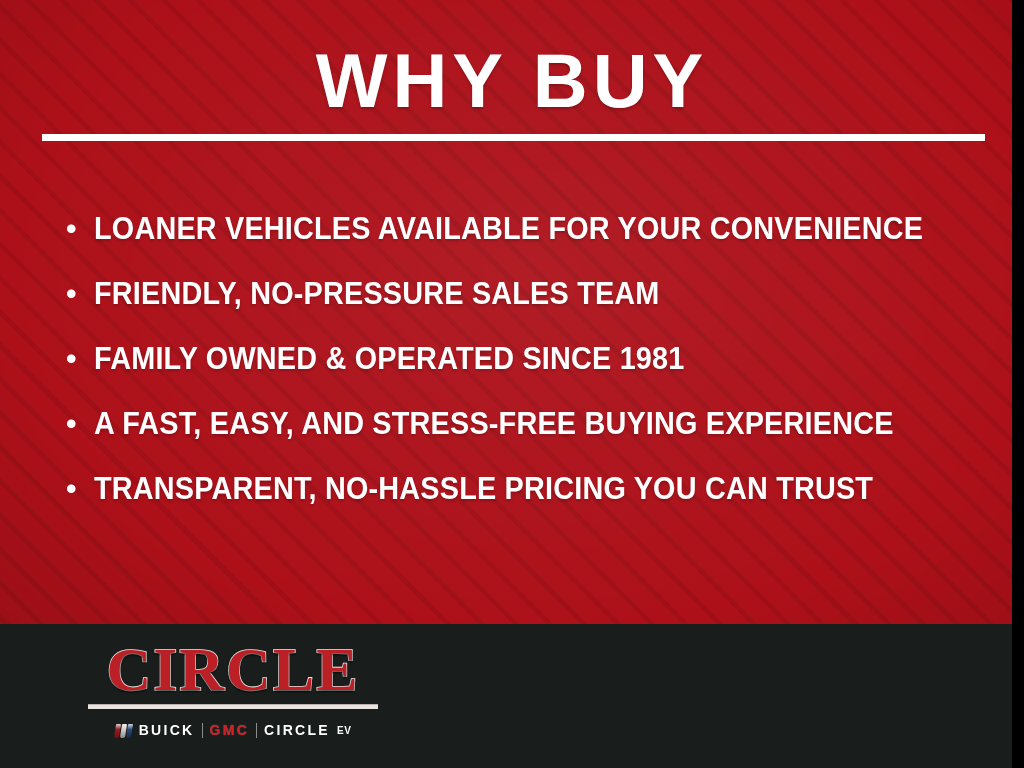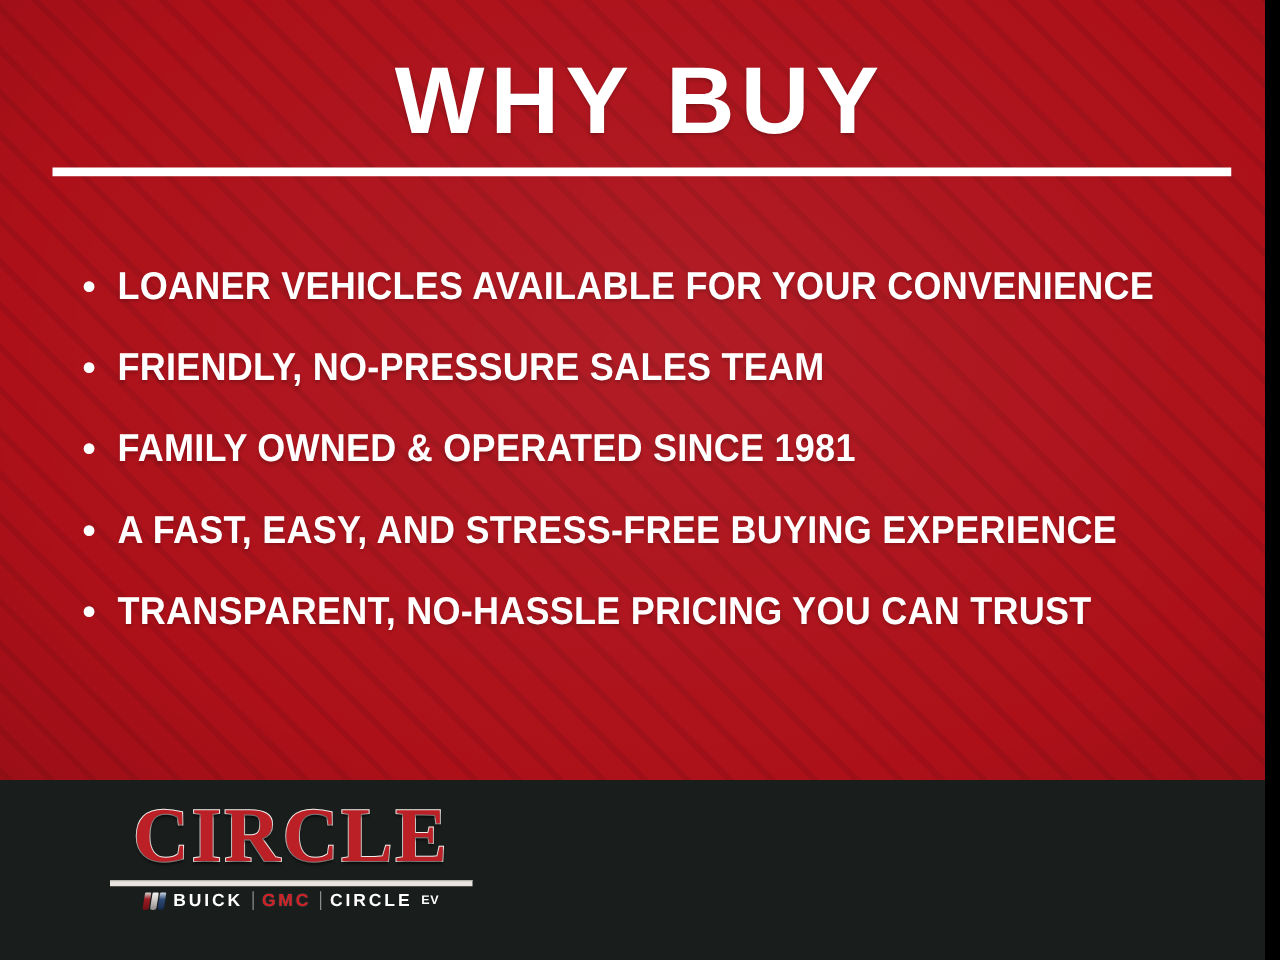--- a/index.html
+++ b/index.html
@@ -144,21 +144,21 @@
     paint-order: stroke fill;
     text-shadow: 0 2px 2px rgba(0,0,0,0.55);
   }
   .logo-rule {
     margin-top: 4px;
     height: 4px;
     background: #e9e4e0;
     border-top: 1px solid #b9b3ae;
   }
   .brand-row {
-    margin-top: 2px;
+    margin-top: 12px;
     display: flex;
     align-items: center;
     justify-content: center;
     gap: 7px;
     height: 18px;
   }
   .tri-shield {
     display: inline-flex;
     gap: 1px;
     align-items: flex-end;

